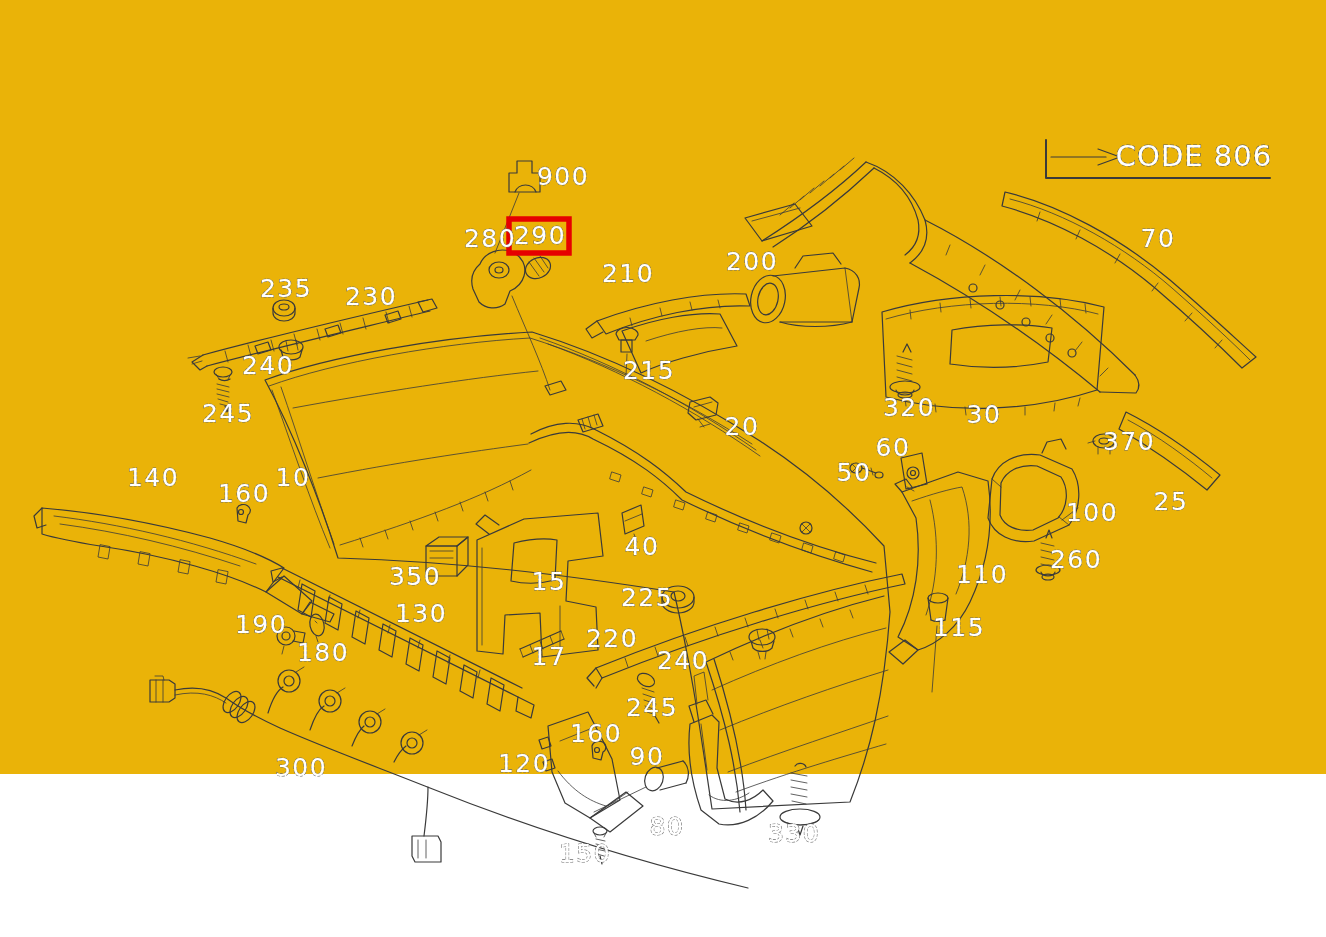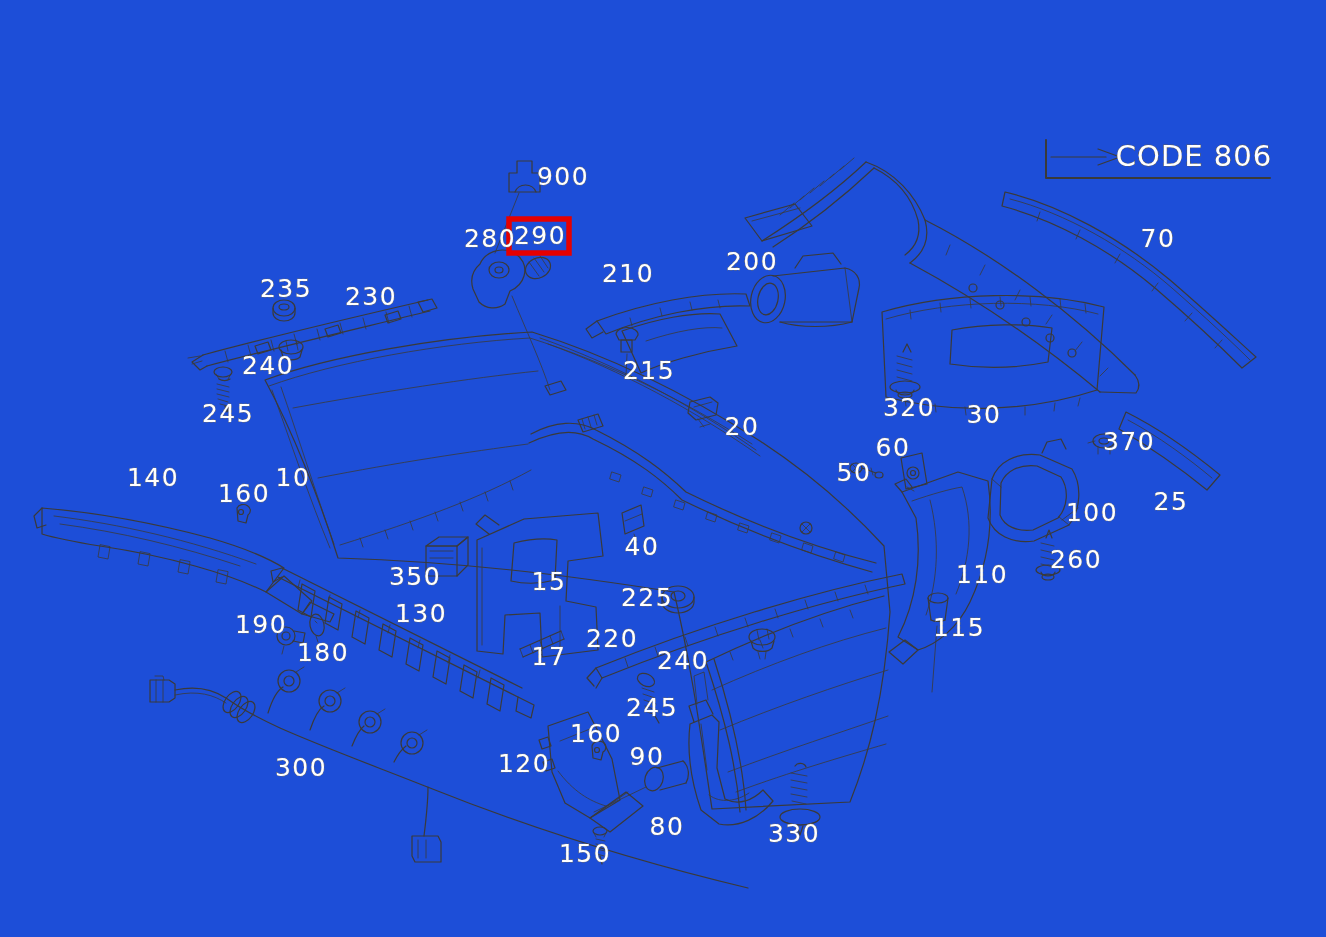--- a/index.html
+++ b/index.html
@@ -1,16 +1,16 @@
 <!DOCTYPE html>
 <html><head>
 <meta charset="utf-8">
 <style>
   html,body{margin:0;padding:0;background:#ffffff;width:1326px;height:937px;overflow:hidden}
-  #stage{position:relative;width:1326px;height:937px;background:#1d4ed8}
+  #stage{position:relative;width:1326px;height:774px;background:#eab308}
   svg{display:block}
   .art path,.art line,.art circle,.art ellipse,.art rect{fill:none;stroke:#3a3a3a;stroke-width:1.2;stroke-linejoin:round;stroke-linecap:round}
   .art .w2{stroke-width:2}
   .art .thin{stroke-width:0.8}
   .lbl{font-family:"DejaVu Sans",sans-serif;font-size:25px;letter-spacing:1.5px;
        fill:#ffffff;stroke:#6e6e6e;stroke-width:1.1;stroke-dasharray:3 1.4;
        paint-order:stroke fill;text-anchor:middle}
   .code-lbl{font-family:"DejaVu Sans",sans-serif;font-size:29px;letter-spacing:1px;
        fill:#ffffff;stroke:#5d5d5d;stroke-width:1.2;stroke-dasharray:4 2;
        paint-order:stroke fill;text-anchor:middle}

